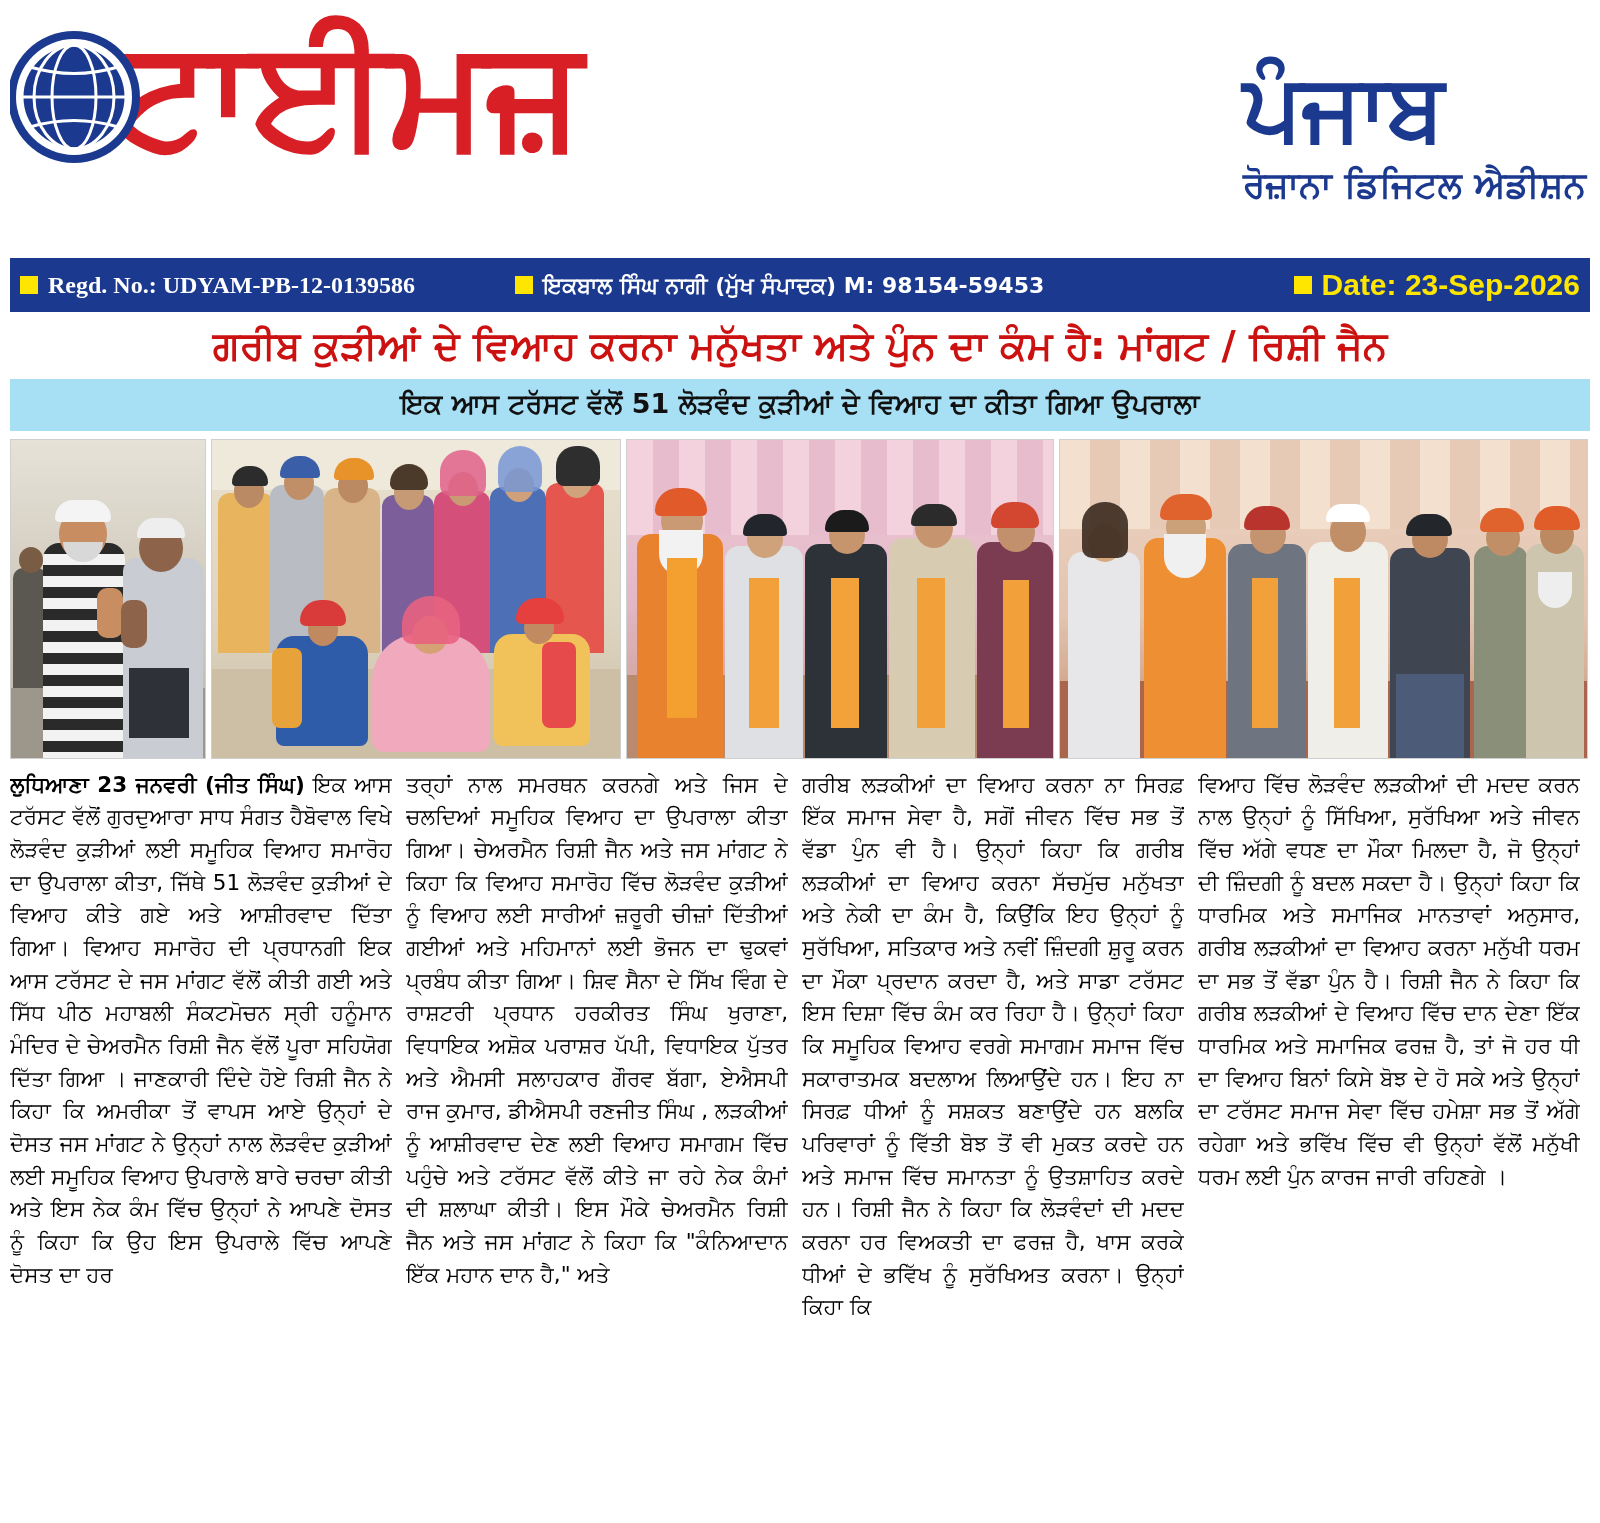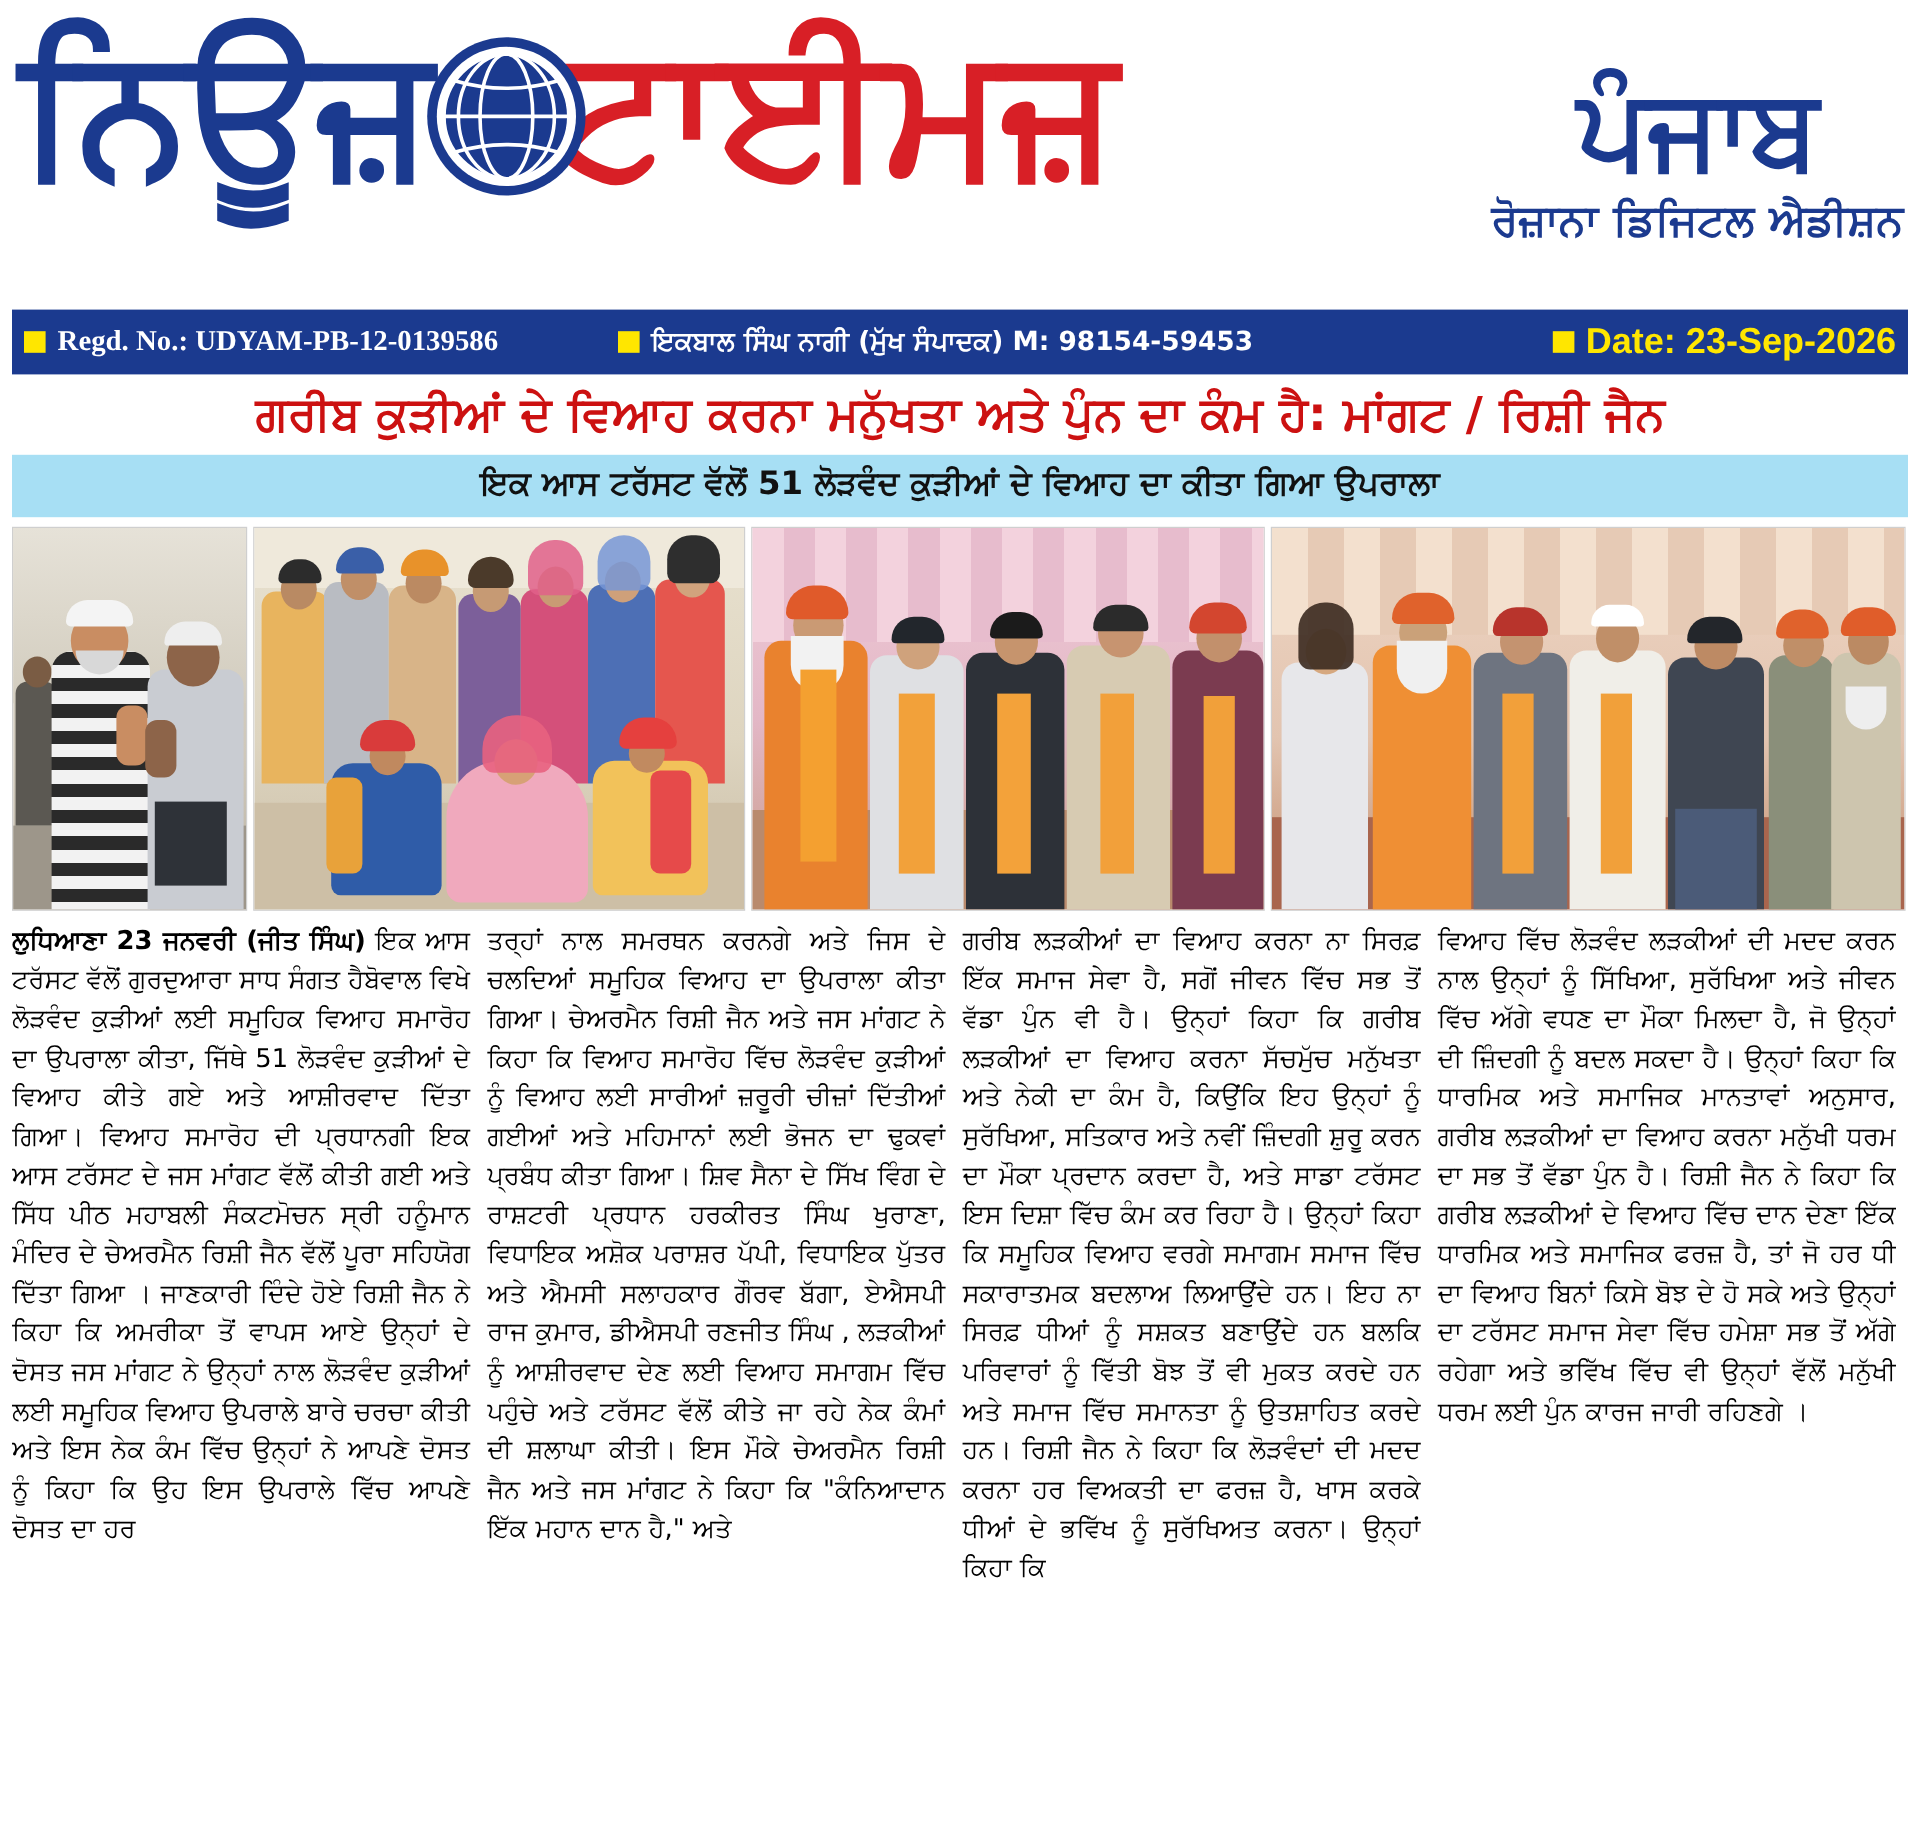--- a/index.html
+++ b/index.html
@@ -54,21 +54,21 @@
     font-size: 150px;
     font-weight: bold;
     color: #d81f26;
     line-height: 1;
     margin-top: 18px;
     margin-left: -30px;
     letter-spacing: -2px;
   }
   .mast-right {
     margin-left: auto;
-    text-align: center;
+    text-align: left;
     margin-top: 62px;
     margin-right: 4px;
   }
   .mast-punjab {
     font-family: "DejaVu Sans", sans-serif;
     font-size: 92px;
     font-weight: bold;
     color: #1b3a8f;
     line-height: 1;
     letter-spacing: -1px;
@@ -178,21 +178,20 @@
   .dateline {
     font-weight: bold;
   }
 </style>
 </head>
 <body>
 
 <div class="page">
 
   <div class="masthead">
-    <div class="mast-news">ਨਿਊਜ਼</div>
 
     <div class="globe">
       <svg width="140" height="150" viewBox="0 0 140 150">
         <circle cx="70" cy="75" r="66" fill="#1b3a8f"></circle>
         <circle cx="70" cy="75" r="58" fill="#ffffff"></circle>
         <circle cx="70" cy="75" r="52" fill="#1b3a8f"></circle>
         <g stroke="#ffffff" stroke-width="3" fill="none">
           <ellipse cx="70" cy="75" rx="52" ry="52"></ellipse>
           <ellipse cx="70" cy="75" rx="22" ry="52"></ellipse>
           <ellipse cx="70" cy="75" rx="40" ry="52"></ellipse>

